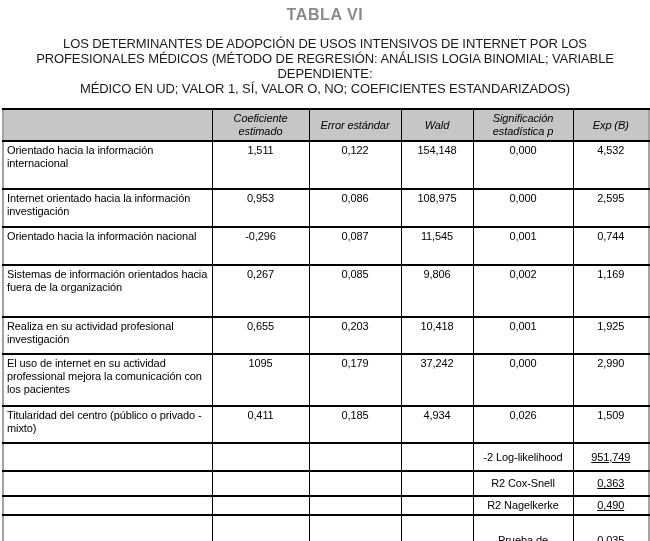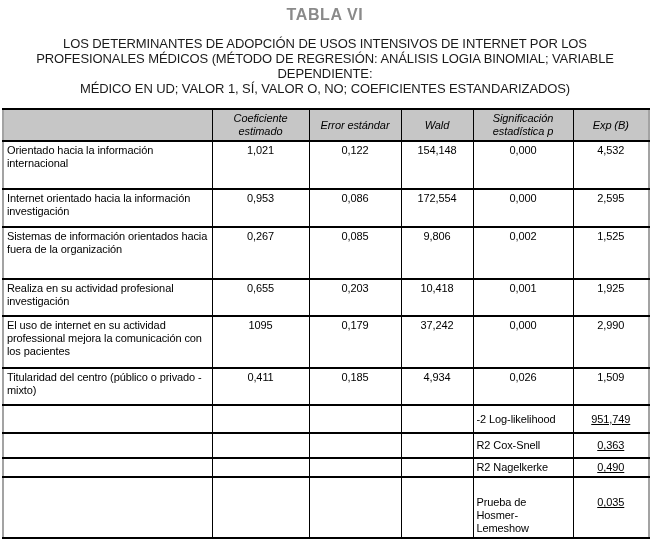--- a/index.html
+++ b/index.html
@@ -47,21 +47,21 @@
   tr.hdr td{
     background:#c6c6c6;
     font-style:italic;
     text-align:center;
     vertical-align:middle;
     line-height:13px;
   }
   td.lbl{text-align:left;padding-left:4px;padding-top:3px;}
   td.num{text-align:center;padding-top:3px;}
   tr.sm td{vertical-align:middle;}
-  td.slbl{text-align:left;}
+  td.slbl{text-align:center;}
   td.sval{text-align:center;text-decoration:underline;}
   tr.sm-tall td{vertical-align:top;padding-top:18px;}
   
   tr.h31{height:31px} tr.h35{height:48px} tr.h38{height:38px}
   tr.h52{height:52px} tr.h37{height:37px} tr.h28{height:28px}
   tr.h25{height:25px} tr.h24{height:16px} tr.h50{height:50px}
 </style>
 </head>
 <body>
 
@@ -87,44 +87,52 @@
       <td></td>
       <td>Coeficiente estimado</td>
       <td>Error estándar</td>
       <td>Wald</td>
       <td>Significación estadística p</td>
       <td>Exp (B)</td>
     </tr>
 
     <tr class="h35">
       <td class="lbl">Orientado hacia la información internacional</td>
-      <td class="num">1,021</td>
+      <td class="num">1,511</td>
       <td class="num">0,122</td>
       <td class="num">154,148</td>
       <td class="num">0,000</td>
       <td class="num">4,532</td>
     </tr>
 
     <tr class="h38">
       <td class="lbl">Internet orientado hacia la información investigación</td>
       <td class="num">0,953</td>
       <td class="num">0,086</td>
-      <td class="num">172,554</td>
+      <td class="num">108,975</td>
       <td class="num">0,000</td>
       <td class="num">2,595</td>
     </tr>
 
+    <tr class="h38">
+      <td class="lbl">Orientado hacia la información nacional</td>
+      <td class="num">-0,296</td>
+      <td class="num">0,087</td>
+      <td class="num">11,545</td>
+      <td class="num">0,001</td>
+      <td class="num">0,744</td>
+    </tr>
 
     <tr class="h52">
       <td class="lbl">Sistemas de información orientados hacia fuera de la organización</td>
       <td class="num">0,267</td>
       <td class="num">0,085</td>
       <td class="num">9,806</td>
       <td class="num">0,002</td>
-      <td class="num">1,525</td>
+      <td class="num">1,169</td>
     </tr>
 
     <tr class="h37">
       <td class="lbl">Realiza en su actividad profesional investigación</td>
       <td class="num">0,655</td>
       <td class="num">0,203</td>
       <td class="num">10,418</td>
       <td class="num">0,001</td>
       <td class="num">1,925</td>
     </tr>

